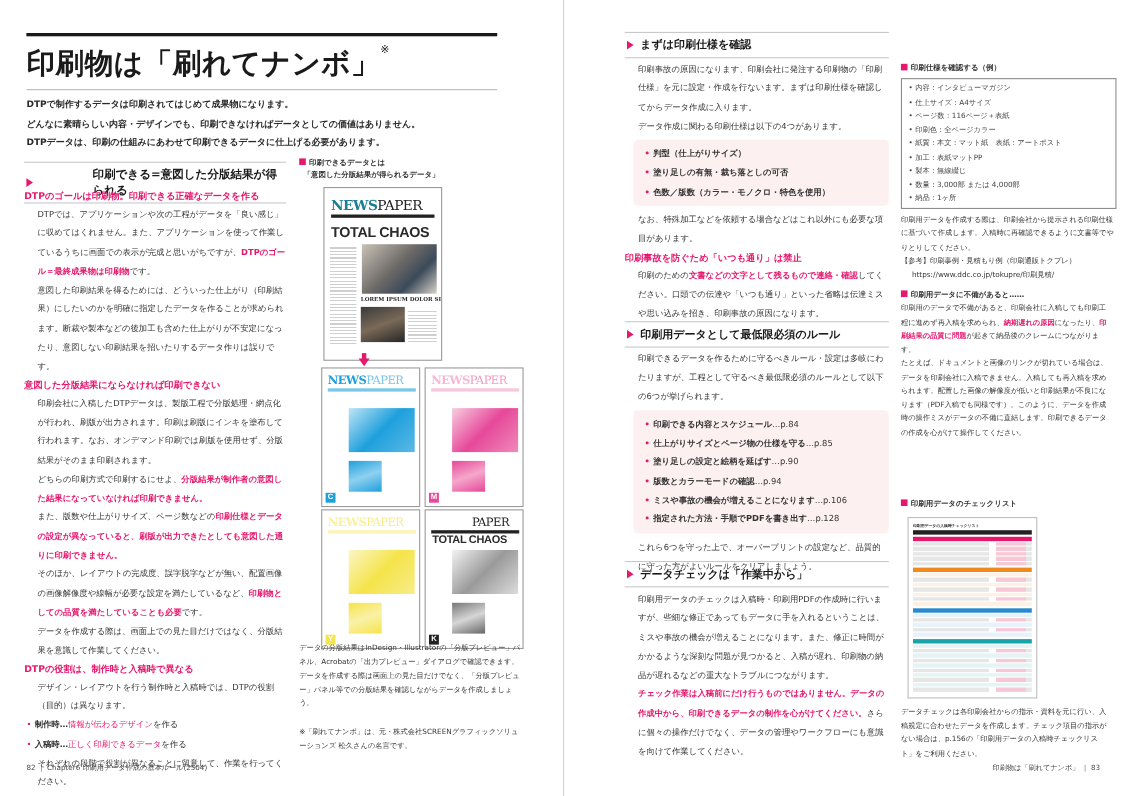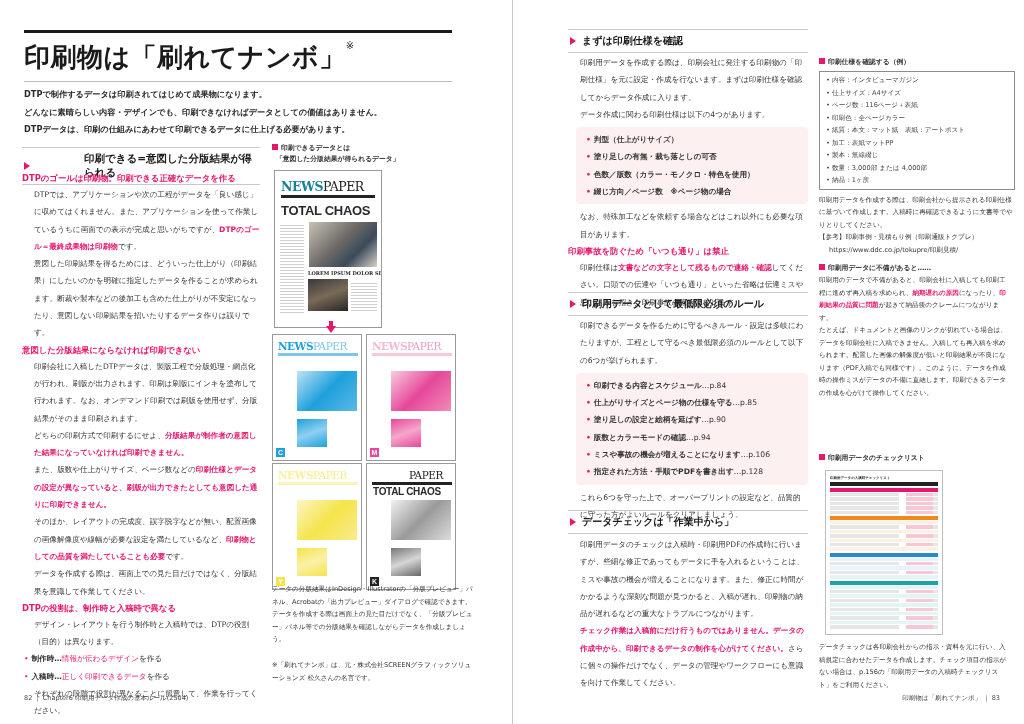--- a/index.html
+++ b/index.html
@@ -23,21 +23,21 @@
   .body-text { font-size: 7.6px; line-height: 17.3px; color: #333; padding-left: 12px; }
   .body-text .pink { font-weight: bold; }
   .bullet-line { font-size: 7.6px; line-height: 17.3px; color: #333; padding-left: 2px; }
   .bullet-line .dot { color: #e6186e; margin-right: 3px; }
 
   .col-left { position: absolute; left: 22px; top: 170px; width: 240px; }
 
   
   .fig-caption { position: absolute; left: 272px; top: 143px; font-size: 6.8px; font-weight: bold; line-height: 10.5px; color: #333; }
   .fig-caption .sq { display: inline-block; width: 6px; height: 6px; background: #e6186e; margin-right: 3px; }
-  .np { position: absolute; border: 1.5px solid #9a9a9a; background: #fff; overflow: hidden; }
+  .np { position: absolute; border: 1.5px solid #9a9a9a; background: #fff; overflow: hidden; margin-left: 20px; }
   .np-main { left: 274px; top: 170px; width: 108px; height: 158px; }
   .np .logo { position: absolute; left: 6px; top: 8px; font-family: "DejaVu Serif", serif; font-weight: bold; font-size: 12.5px; letter-spacing: -0.5px; white-space: nowrap; }
   .np .logo .thin { font-weight: normal; }
   .np .bar { position: absolute; left: 6px; top: 24px; width: 94px; height: 3px; }
   .np .chaos { position: absolute; left: 6px; top: 32px; font-family: "Liberation Sans", sans-serif; font-weight: bold; font-size: 13px; white-space: nowrap; letter-spacing: -0.3px; }
   .np .photo1 { position: absolute; left: 34px; top: 51px; width: 68px; height: 45px; }
   .np .lorem { position: absolute; left: 33px; top: 99px; font-family: "DejaVu Serif", serif; font-weight: bold; font-size: 5px; white-space: nowrap; }
   .np .photo2 { position: absolute; left: 33px; top: 108px; width: 40px; height: 32px; }
   .np .side-col { position: absolute; left: 5px; top: 52px; width: 24px; height: 90px; background: repeating-linear-gradient(#fff 0 2px, #cfcfcf 2px 3px); }
   .np .txt-col { position: absolute; left: 76px; top: 110px; width: 26px; height: 30px; background: repeating-linear-gradient(#fff 0 2px, #cfcfcf 2px 3px); }
@@ -171,31 +171,30 @@
   <div class="folio-left">82 ｜ Chapter6 印刷用データ作成の基本ルール(2504)</div>
 </div>
 
 <div class="page page-right">
   <div class="section-head" style="left:55px; top:29px; width:240px; font-size:10px;">
     <span class="tri"></span>
     <span>まずは印刷仕様を確認</span>
   </div>
 
   <div class="col-right" style="left:55px; top:54px;">
-    <div class="body-text">印刷用データを作成する際は、印刷会社に発注する印刷物の「印刷仕様」を元に設定・作成を行ないます。まずは印刷仕様を確認してからデータ作成に入ります。</div>
+    <div class="body-text">印刷事故の原因になります、印刷会社に発注する印刷物の「印刷仕様」を元に設定・作成を行ないます。まずは印刷仕様を確認してからデータ作成に入ります。</div>
     <div class="body-text">データ作成に関わる印刷仕様は以下の4つがあります。</div>
     <div class="pink-box">
       <div class="bullet-line"><span class="dot">•</span><span>判型（仕上がりサイズ）</span></div>
       <div class="bullet-line"><span class="dot">•</span><span>塗り足しの有無・裁ち落としの可否</span></div>
       <div class="bullet-line"><span class="dot">•</span><span>色数／版数（カラー・モノクロ・特色を使用）</span></div>
-      <div class="bullet-line"><span class="dot">•</span><span>綴じ方向／ページ数　※ページ物の場合</span></div>
     </div>
     <div class="body-text">なお、特殊加工などを依頼する場合などはこれ以外にも必要な項目があります。</div>
     <div class="subhead">印刷事故を防ぐため「いつも通り」は禁止</div>
-    <div class="body-text"><span>印刷仕様は</span><span class="pink">文書などの文字として残るもので連絡・確認</span><span>してください。口頭での伝達や「いつも通り」といった省略は伝達ミスや思い込みを招き、印刷事故の原因になります。</span></div>
+    <div class="body-text"><span>印刷のための</span><span class="pink">文書などの文字として残るもので連絡・確認</span><span>してください。口頭での伝達や「いつも通り」といった省略は伝達ミスや思い込みを招き、印刷事故の原因になります。</span></div>
   </div>
 
   <div class="section-head" style="left:55px; top:292px; width:240px; font-size:10px;">
     <span class="tri"></span>
     <span>印刷用データとして最低限必須のルール</span>
   </div>
 
   <div class="col-right" style="left:55px; top:317px;">
     <div class="body-text">印刷できるデータを作るために守るべきルール・設定は多岐にわたりますが、工程として守るべき最低限必須のルールとして以下の6つが挙げられます。</div>
     <div class="pink-box">

